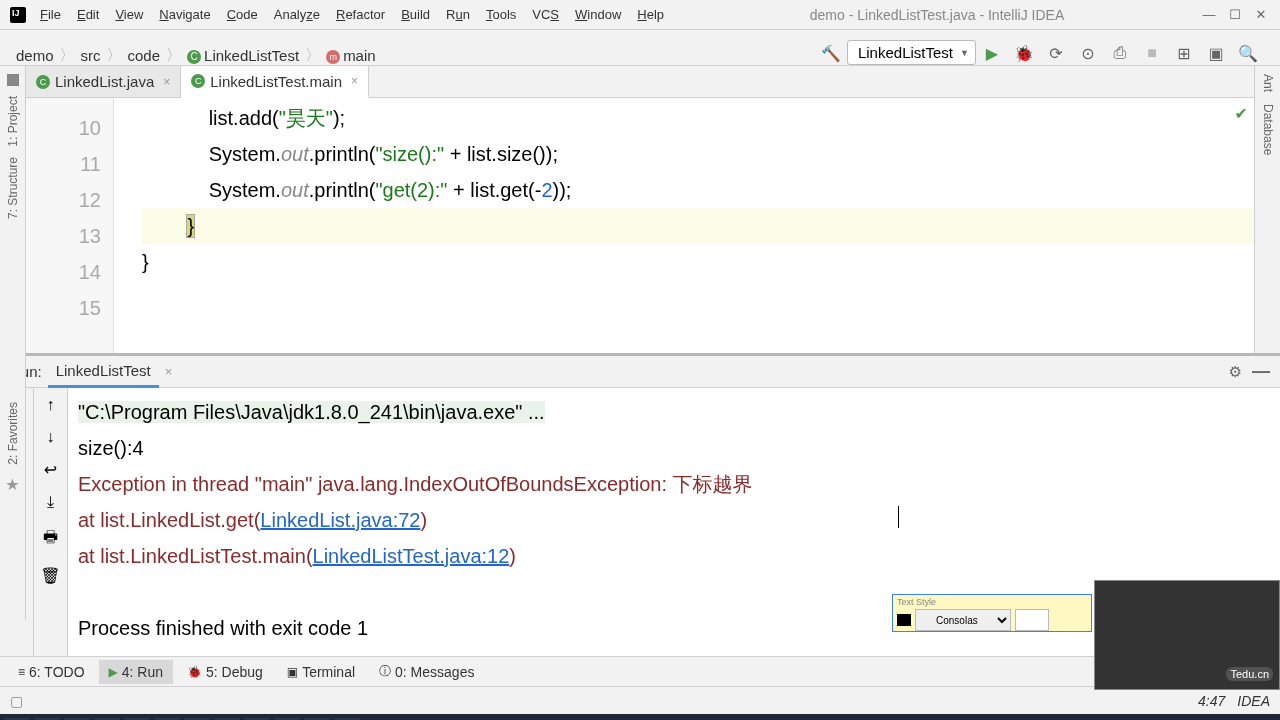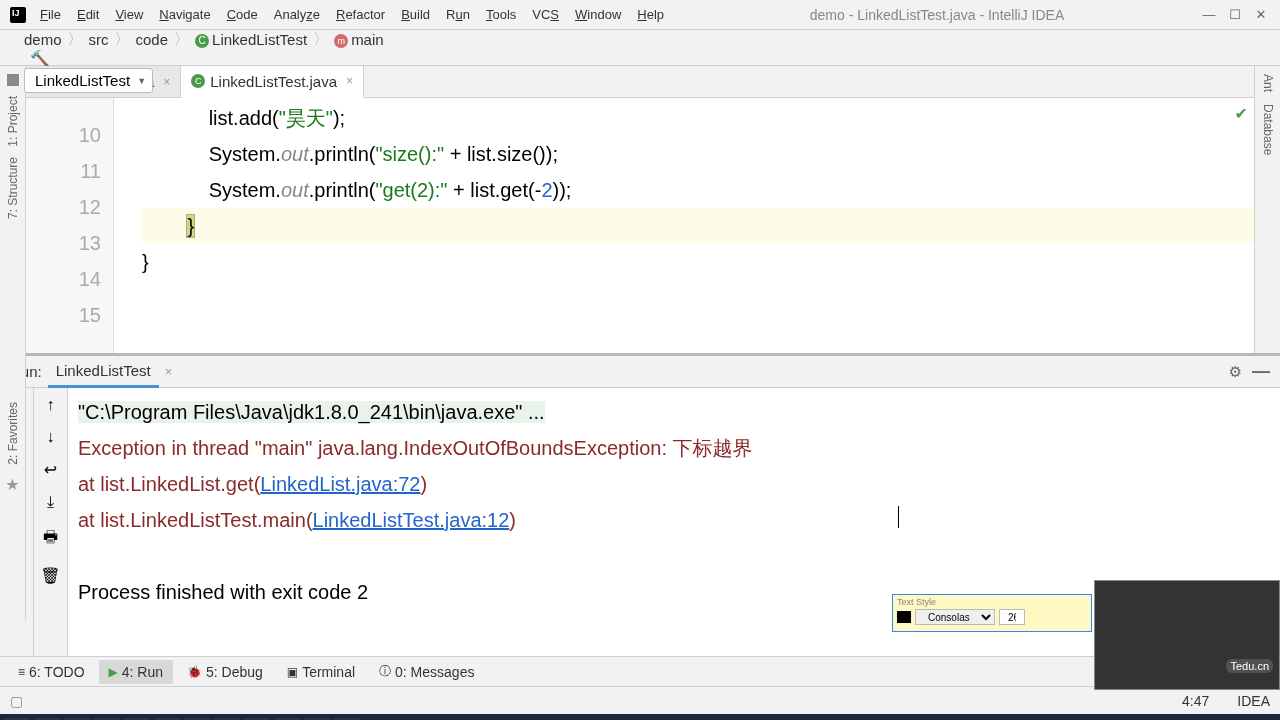--- a/index.html
+++ b/index.html
@@ -7,21 +7,21 @@
 
 .title-bar { height: 30px; background: #f2f2f2; display: flex; align-items: center; padding: 0 4px; border-bottom: 1px solid #d0d0d0; }
 .title-bar .logo { width: 16px; height: 16px; background: #000; margin: 0 6px; border-radius: 2px; position: relative; }
 .title-bar .logo::before { content: "IJ"; color: #fff; font-size: 9px; font-weight: bold; position: absolute; top: 1px; left: 2px; }
 .title-bar .menu-item { padding: 4px 8px; font-size: 13px; color: #333; cursor: default; }
 .title-bar .menu-item u { text-decoration: underline; }
 .title-bar .window-title { margin-left: auto; margin-right: auto; color: #888; font-size: 14px; }
 .title-bar .win-controls { display: flex; gap: 12px; padding-right: 8px; }
 .title-bar .win-btn { width: 14px; height: 14px; color: #666; font-size: 13px; text-align: center; line-height: 14px; }
 
-.nav-bar { height: 36px; background: #f2f2f2; display: flex; align-items: flex-start; padding: 0 24px; border-bottom: 1px solid #d0d0d0; flex-direction: column; }
+.nav-bar { height: 36px; background: #f2f2f2; display: flex; align-items: flex-end; padding: 0 16px; border-bottom: 1px solid #d0d0d0; }
 .breadcrumb { display: flex; align-items: center; gap: 4px; font-size: 15px; color: #333; }
 .breadcrumb .sep { color: #aaa; margin: 0 2px; }
 .breadcrumb .crumb { cursor: default; }
 .breadcrumb .class-icon { display: inline-block; width: 14px; height: 14px; border-radius: 50%; background: #4a9c4a; color: #fff; font-size: 10px; text-align: center; line-height: 14px; margin-right: 3px; vertical-align: middle; }
 .breadcrumb .method-icon { display: inline-block; width: 14px; height: 14px; border-radius: 50%; background: #d66b6b; color: #fff; font-size: 9px; text-align: center; line-height: 14px; margin-right: 3px; vertical-align: middle; }
 .nav-bar .spacer { flex: 1; }
 .nav-bar .tool-icon { width: 24px; height: 24px; margin: 0 4px; color: #666; display: flex; align-items: center; justify-content: center; font-size: 16px; }
 .nav-bar .run-config { border: 1px solid #bbb; border-radius: 3px; padding: 3px 22px 3px 10px; font-size: 15px; background: #fff; position: relative; }
 .nav-bar .run-config::after { content: "▼"; position: absolute; right: 6px; font-size: 9px; color: #666; top: 7px; }
 .nav-bar .run-btn { color: #4a9c4a; }
@@ -33,21 +33,21 @@
 .right-gutter { width: 26px; background: #f2f2f2; border-left: 1px solid #d0d0d0; display: flex; flex-direction: column; align-items: center; padding-top: 8px; gap: 12px; }
 
 .editor-wrap { flex: 1; display: flex; flex-direction: column; background: #fff; }
 .tabs { display: flex; height: 32px; background: #f2f2f2; border-bottom: 1px solid #d0d0d0; }
 .tab { padding: 6px 10px; font-size: 15px; color: #333; display: flex; align-items: center; gap: 5px; border-right: 1px solid #d0d0d0; background: #e8e8e8; }
 .tab.active { background: #fff; border-bottom: 2px solid #fff; margin-bottom: -1px; }
 .tab .class-icon-sm { width: 14px; height: 14px; border-radius: 50%; background: #4a9c4a; color: #fff; font-size: 9px; text-align: center; line-height: 14px; }
 .tab .close-x { color: #999; font-size: 12px; margin-left: 4px; }
 
 .editor { flex: 1; display: flex; background: #fff; font-family: Consolas, monospace; font-size: 20px; position: relative; }
-.gutter { width: 88px; background: #f7f7f7; border-right: 1px solid #e0e0e0; text-align: right; padding-right: 12px; color: #aaa; line-height: 36px; padding-top: 19px; }
+.gutter { width: 88px; background: #f7f7f7; border-right: 1px solid #e0e0e0; text-align: right; padding-right: 12px; color: #aaa; line-height: 36px; padding-top: 12px; }
 .gutter div { height: 36px; }
 .code { flex: 1; line-height: 36px; padding-top: 2px; padding-left: 28px; position: relative; }
 .code .line { white-space: pre; }
 .code .line.hl { background: #fcfce8; }
 .code .str { color: #1a7a1a; }
 .code .kw { font-style: italic; color: #888; }
 .code .num { color: #2266cc; }
 .code .brace-hl { background: #d8d878; border: 1px solid #aa9; }
 .check { position: absolute; top: 6px; right: 6px; color: #4a9c4a; font-size: 16px; }
 
@@ -71,32 +71,32 @@
 .console .link { color: #2266cc; text-decoration: underline; }
 .console .caret { position: absolute; left: 830px; top: 118px; width: 1px; height: 22px; background: #000; }
 
 .bottom-tabs { height: 30px; background: #f2f2f2; border-top: 1px solid #d0d0d0; display: flex; align-items: center; padding: 0 8px; gap: 4px; font-size: 14px; }
 .bottom-tabs .btab { padding: 4px 10px; color: #333; display: flex; align-items: center; gap: 4px; }
 .bottom-tabs .btab.active { background: #d8d8d8; }
 .bottom-tabs .bico { font-size: 12px; }
 
 .status-bar { height: 28px; background: #f2f2f2; border-top: 1px solid #d0d0d0; display: flex; align-items: center; padding: 0 10px; font-size: 14px; color: #333; }
 .status-bar .spacer { flex: 1; }
-.status-bar .seg { margin-left: 28px; }
+.status-bar .seg { margin-left: 12px; font-style: italic; }
 
 .taskbar { height: 30px; background: #1e2838; display: flex; align-items: center; padding: 0 4px; gap: 4px; }
 .taskbar .tico { width: 26px; height: 22px; background: #2a3548; border-radius: 2px; }
 
 .webcam-overlay { position: absolute; right: 0; bottom: 30px; width: 186px; height: 110px; background: #333; border: 1px solid #888; }
-.webcam-overlay .watermark { position: absolute; bottom: 16px; right: 6px; color: #fff; font-size: 11px; background: rgba(255,255,255,0.15); padding: 1px 4px; border-radius: 6px; }
+.webcam-overlay .watermark { position: absolute; bottom: 8px; right: 6px; color: #fff; font-size: 11px; background: rgba(255,255,255,0.15); padding: 1px 4px; border-radius: 6px; }
 .text-style-box { position: absolute; right: 188px; bottom: 88px; width: 200px; height: 38px; background: #fef9c3; border: 1px solid #3b82f6; font-size: 10px; padding: 2px 4px; }
 .text-style-box .ts-label { color: #888; font-size: 9px; }
 .text-style-box .ts-row { display: flex; gap: 4px; align-items: center; margin-top: 2px; }
 .text-style-box .swatch { width: 14px; height: 12px; background: #000; }
-.text-style-box select, .text-style-box input { font-size: 10px; border: 1px solid #bbb; padding: 0 8px; height: 16px; }
+.text-style-box select, .text-style-box input { font-size: 10px; border: 1px solid #bbb; padding: 0 16px; height: 22px; }
 </style>
 </head>
 <body>
 
 <div class="title-bar">
   <div class="logo"></div>
   <span class="menu-item"><u>F</u><span>ile</span></span>
   <span class="menu-item"><u>E</u>dit</span>
   <span class="menu-item"><u>V</u>iew</span>
   <span class="menu-item"><u>N</u>avigate</span>
@@ -152,21 +152,21 @@
 
   <div class="editor-wrap">
     <div class="tabs">
       <div class="tab">
         <span class="class-icon-sm">C</span>
         <span>LinkedList.java</span>
         <span class="close-x">×</span>
       </div>
       <div class="tab active">
         <span class="class-icon-sm">C</span>
-        <span>LinkedListTest.java</span>
+        <span>LinkedListTest.main</span>
         <span class="close-x">×</span>
       </div>
     </div>
 
     <div class="editor">
       <div class="check">✔</div>
       <div class="gutter">
         <div>10</div>
         <div>11</div>
         <div>12</div>
@@ -213,25 +213,26 @@
     <div class="run-toolbar2">
       <div class="ico">↑</div>
       <div class="ico">↓</div>
       <div class="ico">↩</div>
       <div class="ico">⤓</div>
       <div class="ico">🖶</div>
       <div class="ico">🗑</div>
     </div>
     <div class="console">
       <div><span class="cmd">"C:\Program Files\Java\jdk1.8.0_241\bin\java.exe" ...</span></div>
+      <div>size():4</div>
       <div class="err"><span>Exception in thread "main" </span><span>java.lang.IndexOutOfBoundsException</span><span>: 下标越界</span></div>
       <div class="err"><span>    at list.LinkedList.get(</span><span class="link">LinkedList.java:72</span><span>)</span></div>
       <div class="err"><span>    at list.LinkedListTest.main(</span><span class="link">LinkedListTest.java:12</span><span>)</span></div>
       <div>&nbsp;</div>
-      <div>Process finished with exit code 2</div>
+      <div>Process finished with exit code 1</div>
       <div class="caret"></div>
     </div>
   </div>
 </div>
 
 <div style="position:absolute; left:0; top:352px; width:26px; height:268px; background:#f2f2f2; border-right:1px solid #d0d0d0; display:flex; flex-direction:column; align-items:center; gap:10px; padding-top:50px;">
   <div class="vert-label">2: Favorites</div>
   <div style="color:#999">★</div>
 </div>
 

